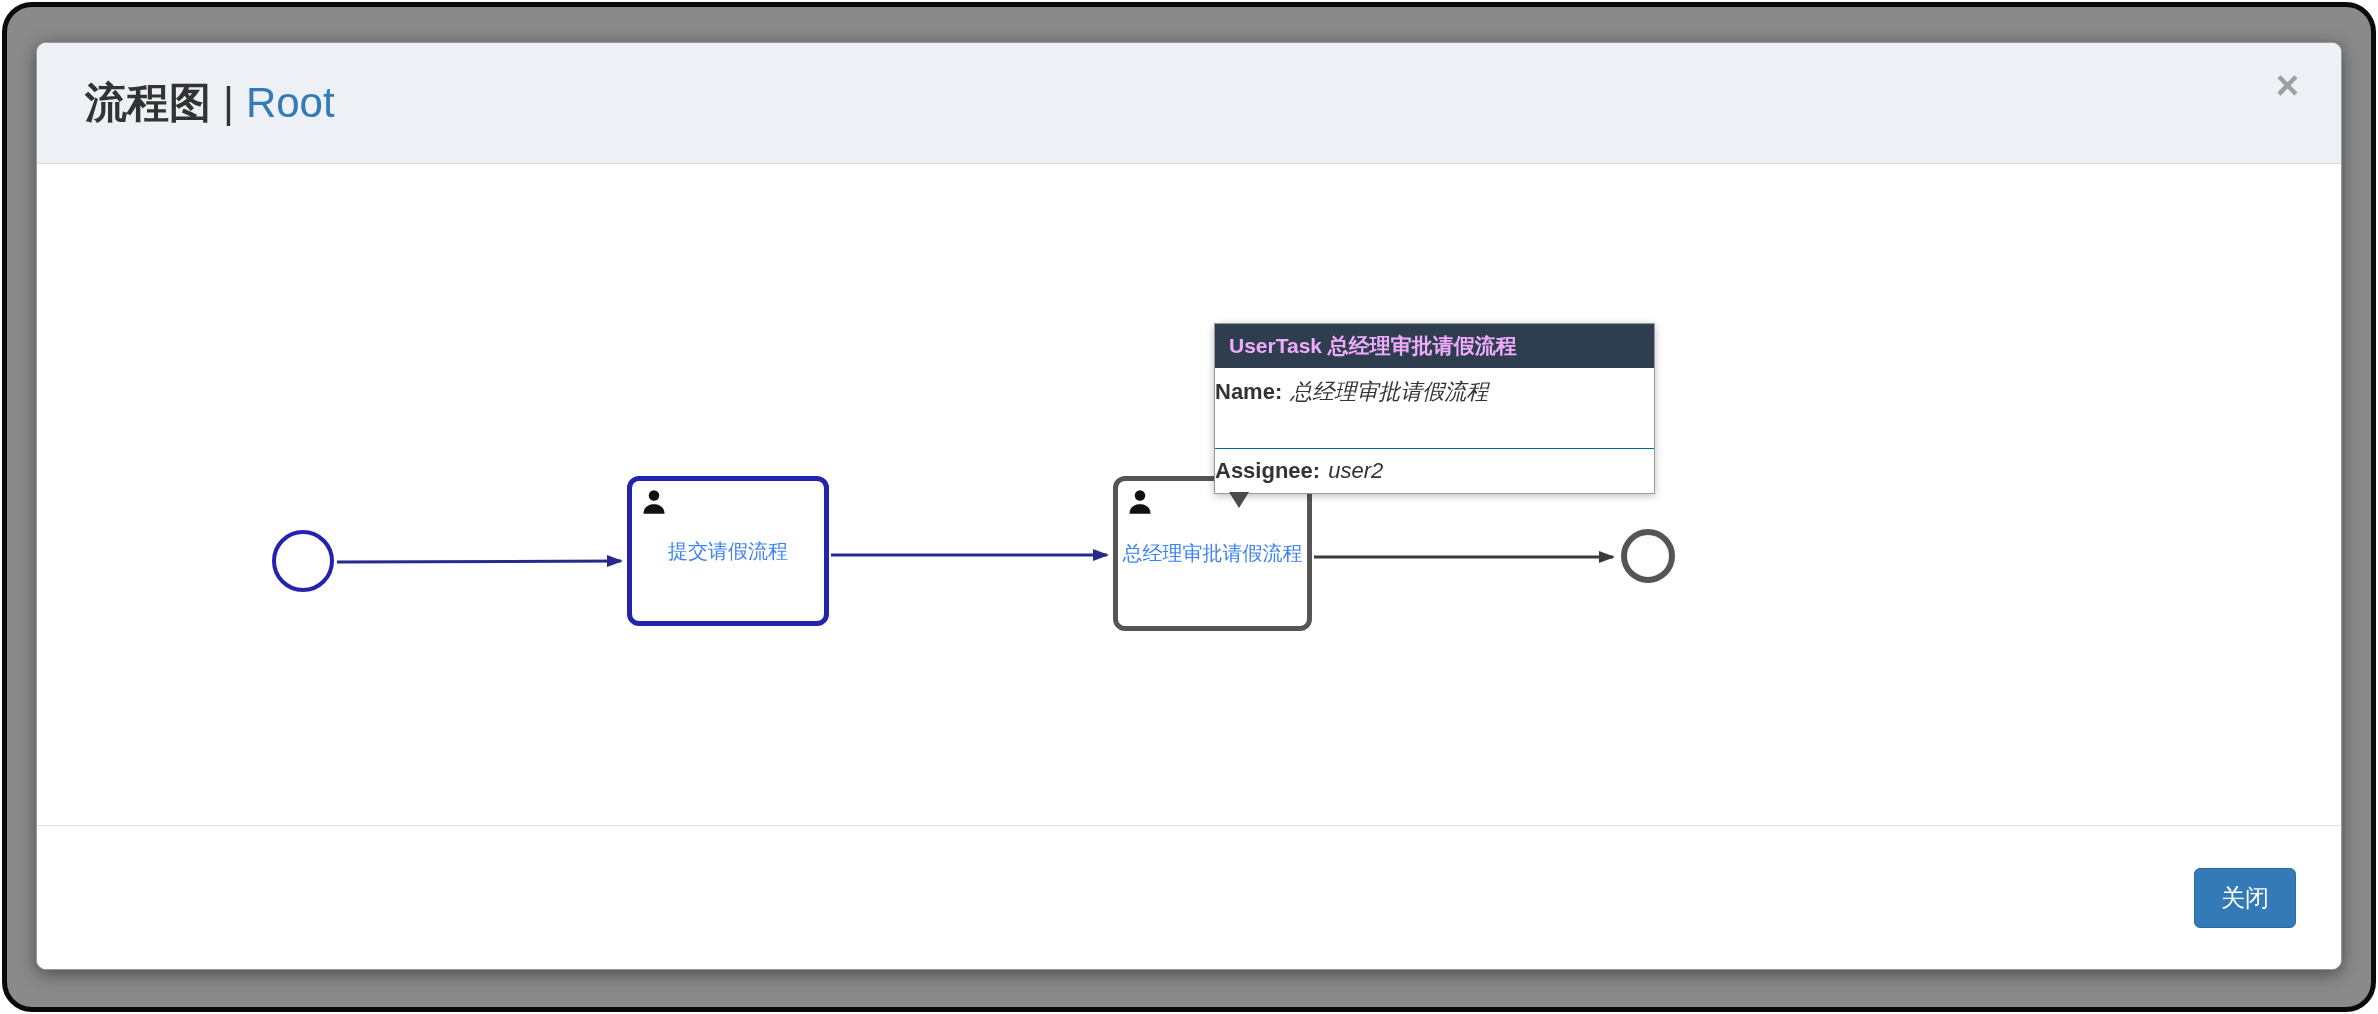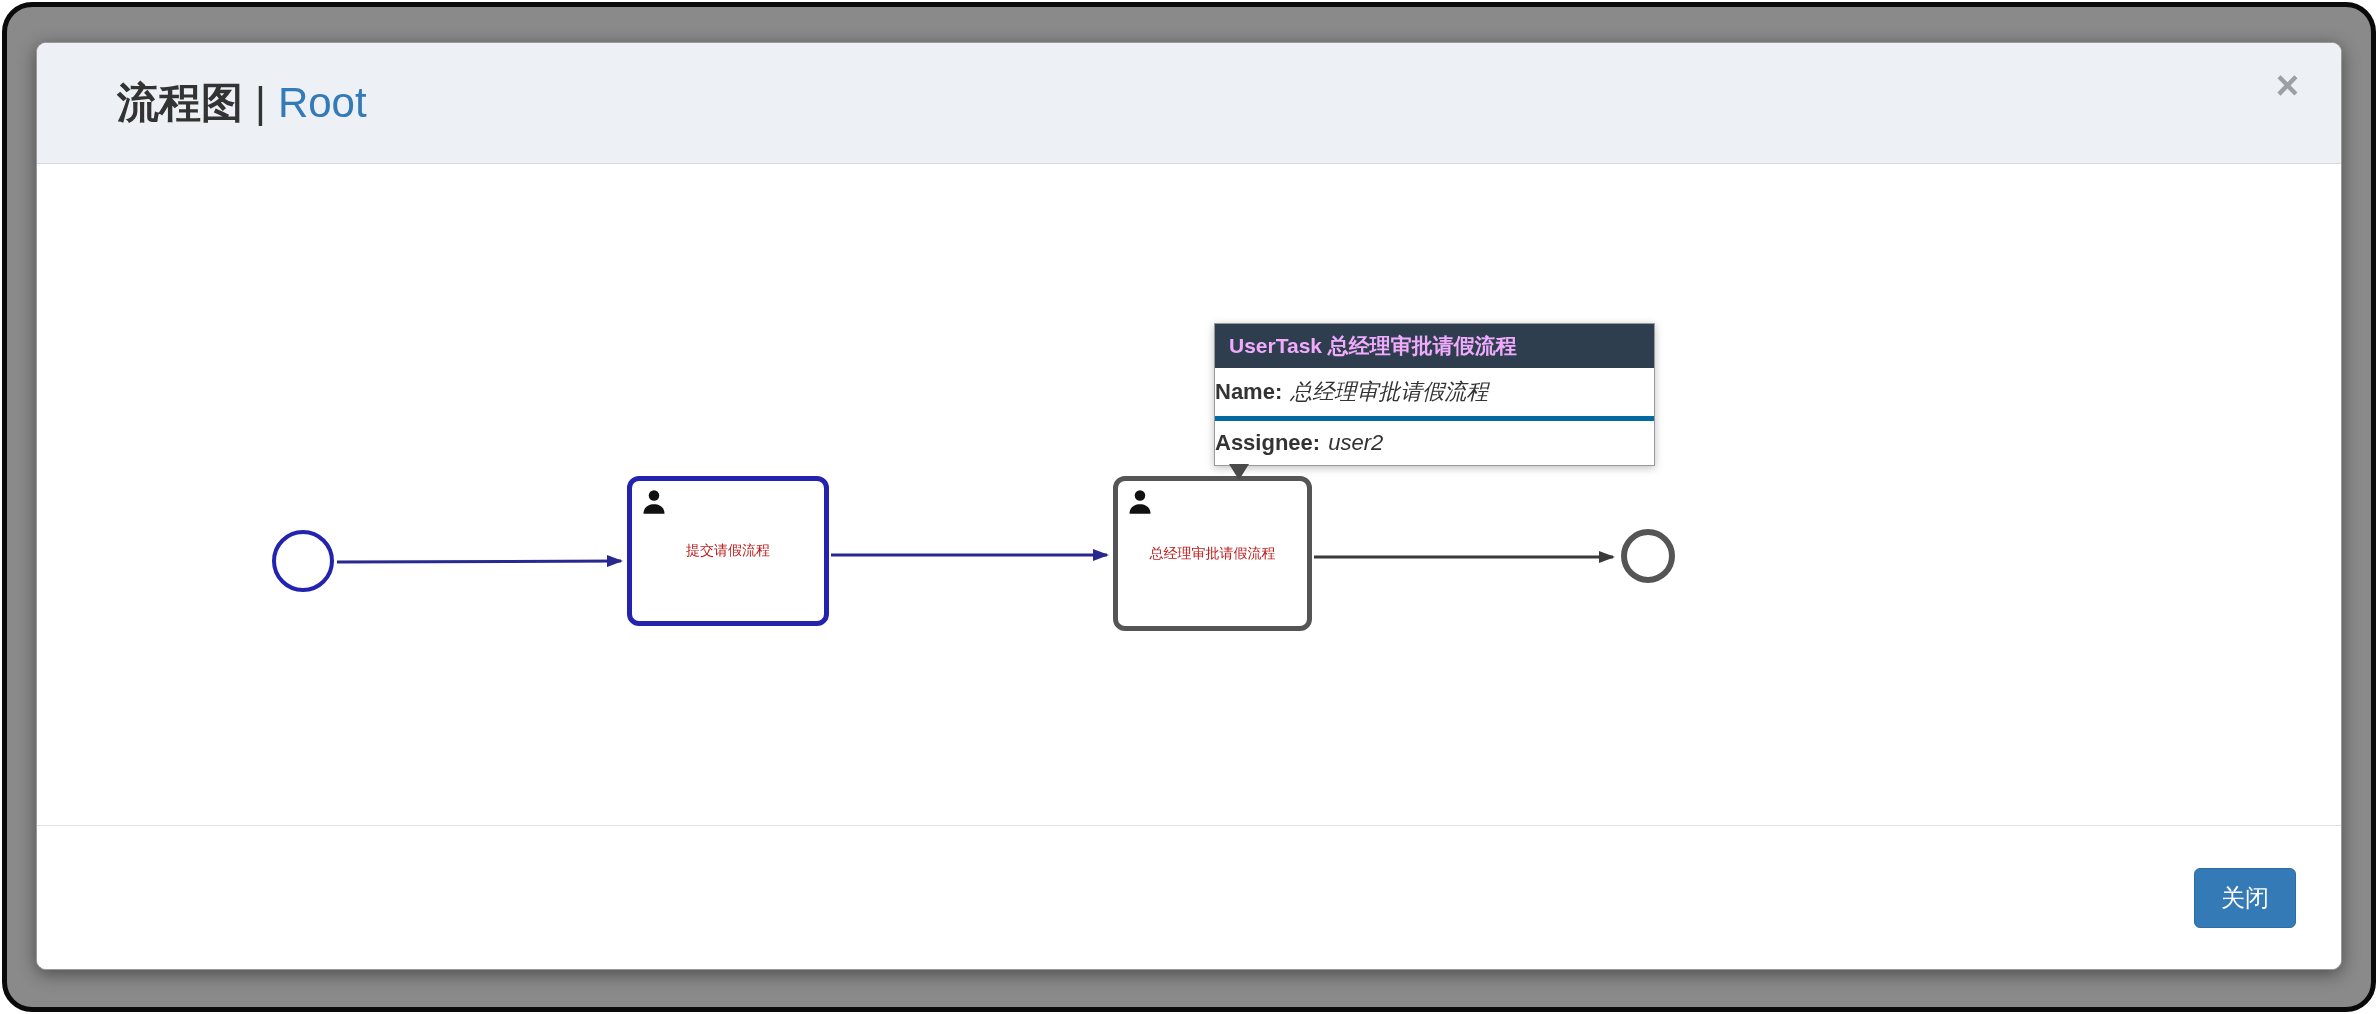--- a/index.html
+++ b/index.html
@@ -29,21 +29,21 @@
     overflow: hidden;
   }
   
   .modal-header {
     height: 121px;
     flex: 0 0 121px;
     background: #edf1f5;
     border-bottom: 1px solid #d6d9dd;
     display: flex;
     align-items: center;
-    padding-left: 80px;
+    padding-left: 48px;
     position: relative;
   }
   .modal-title { font-size: 42px; color: #333; }
   .modal-title .t-main { font-weight: bold; color: #333; }
   .modal-title .t-sep { font-weight: normal; color: #333; padding: 0 12px; }
   .modal-title .t-link { color: #337ab7; font-weight: normal; cursor: pointer; }
   .close-btn {
     position: absolute;
     top: 22px; right: 42px;
     font-size: 40px;
@@ -87,22 +87,22 @@
     left: 590px; top: 312px;
     width: 202px; height: 150px;
     border: 5px solid #2323b0;
   }
   .task-2 {
     left: 1076px; top: 312px;
     width: 199px; height: 155px;
     border: 5px solid #555555;
   }
   .task-label {
-    font-size: 14px;
-    color: #b91c1c;
+    font-size: 20px;
+    color: #3b82f6;
     white-space: nowrap;
   }
   .user-icon {
     position: absolute;
     left: 8px; top: 7px;
     width: 28px; height: 28px;
   }
   .user-icon svg { width: 100%; height: 100%; }
   
   .tooltip {
@@ -119,21 +119,21 @@
     color: #f0abfc;
     font-weight: bold;
     font-size: 21px;
     padding: 8px 14px;
   }
   .tooltip-row {
     padding: 9px 0;
     font-size: 22px;
     color: #333;
   }
-  .tooltip-row + .tooltip-row { border-top: 5px solid #0369a1; }
+  .tooltip-row + .tooltip-row { border-top: 1px solid #0369a1; margin-top: 32px; }
   .tooltip-row .f-label { font-weight: bold; }
   .tooltip-row .f-value { font-style: italic; padding-left: 8px; }
   .tooltip-pointer {
     position: absolute;
     left: 14px; bottom: -15px;
     width: 0; height: 0;
     border-left: 10px solid transparent;
     border-right: 10px solid transparent;
     border-top: 16px solid #4a4a4a;
   }

